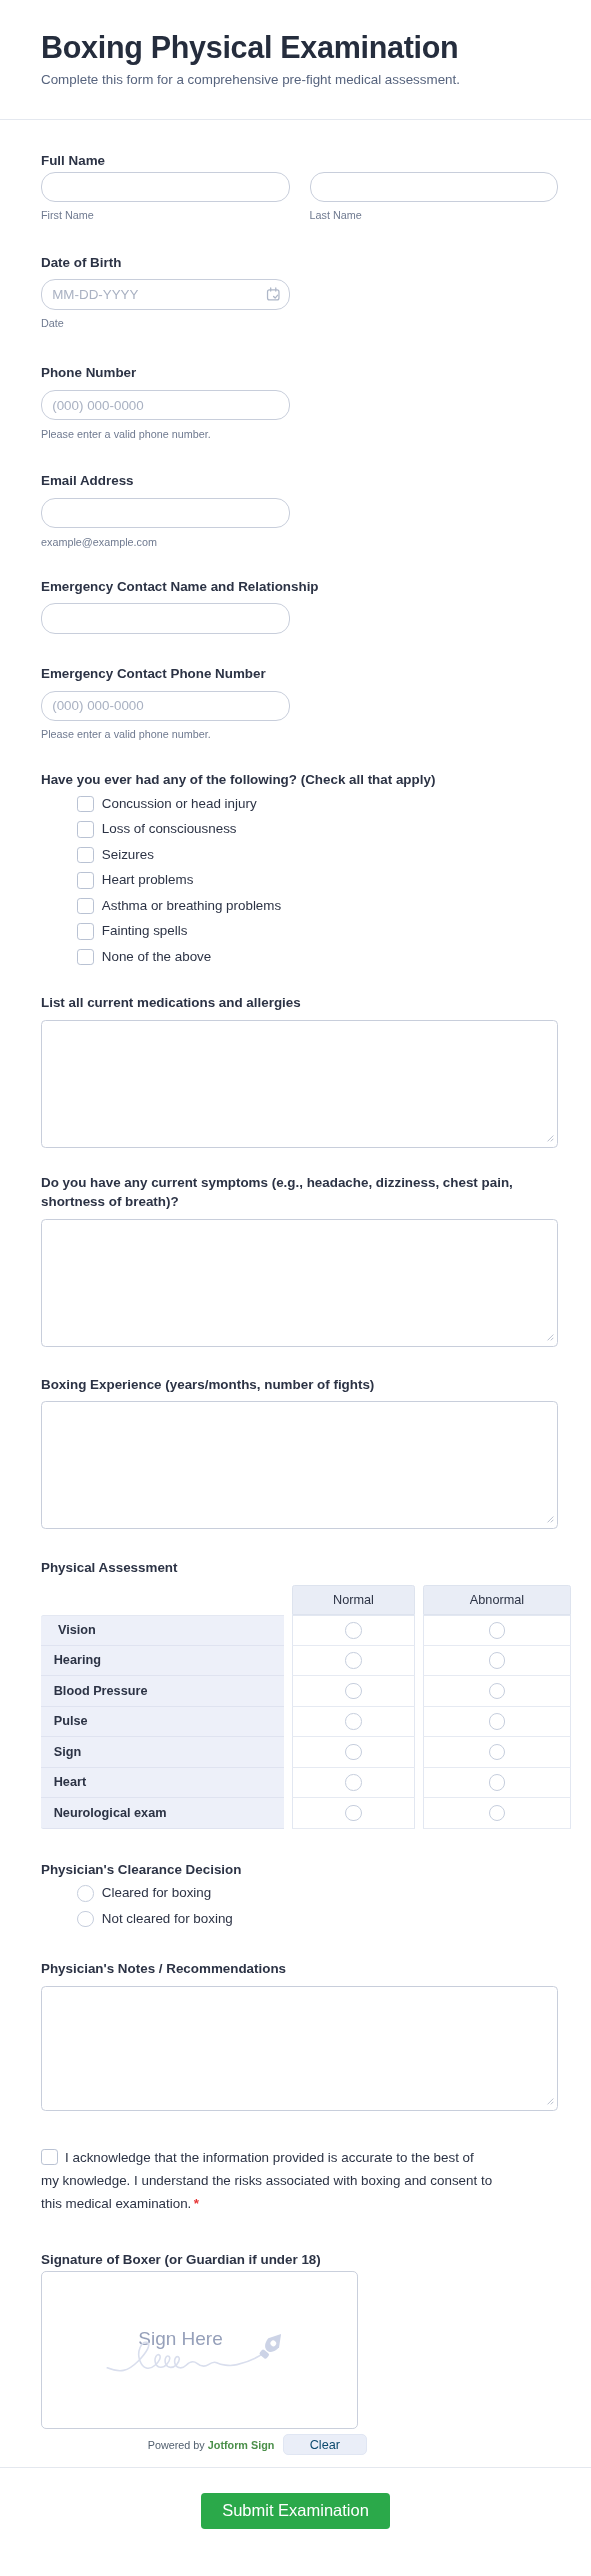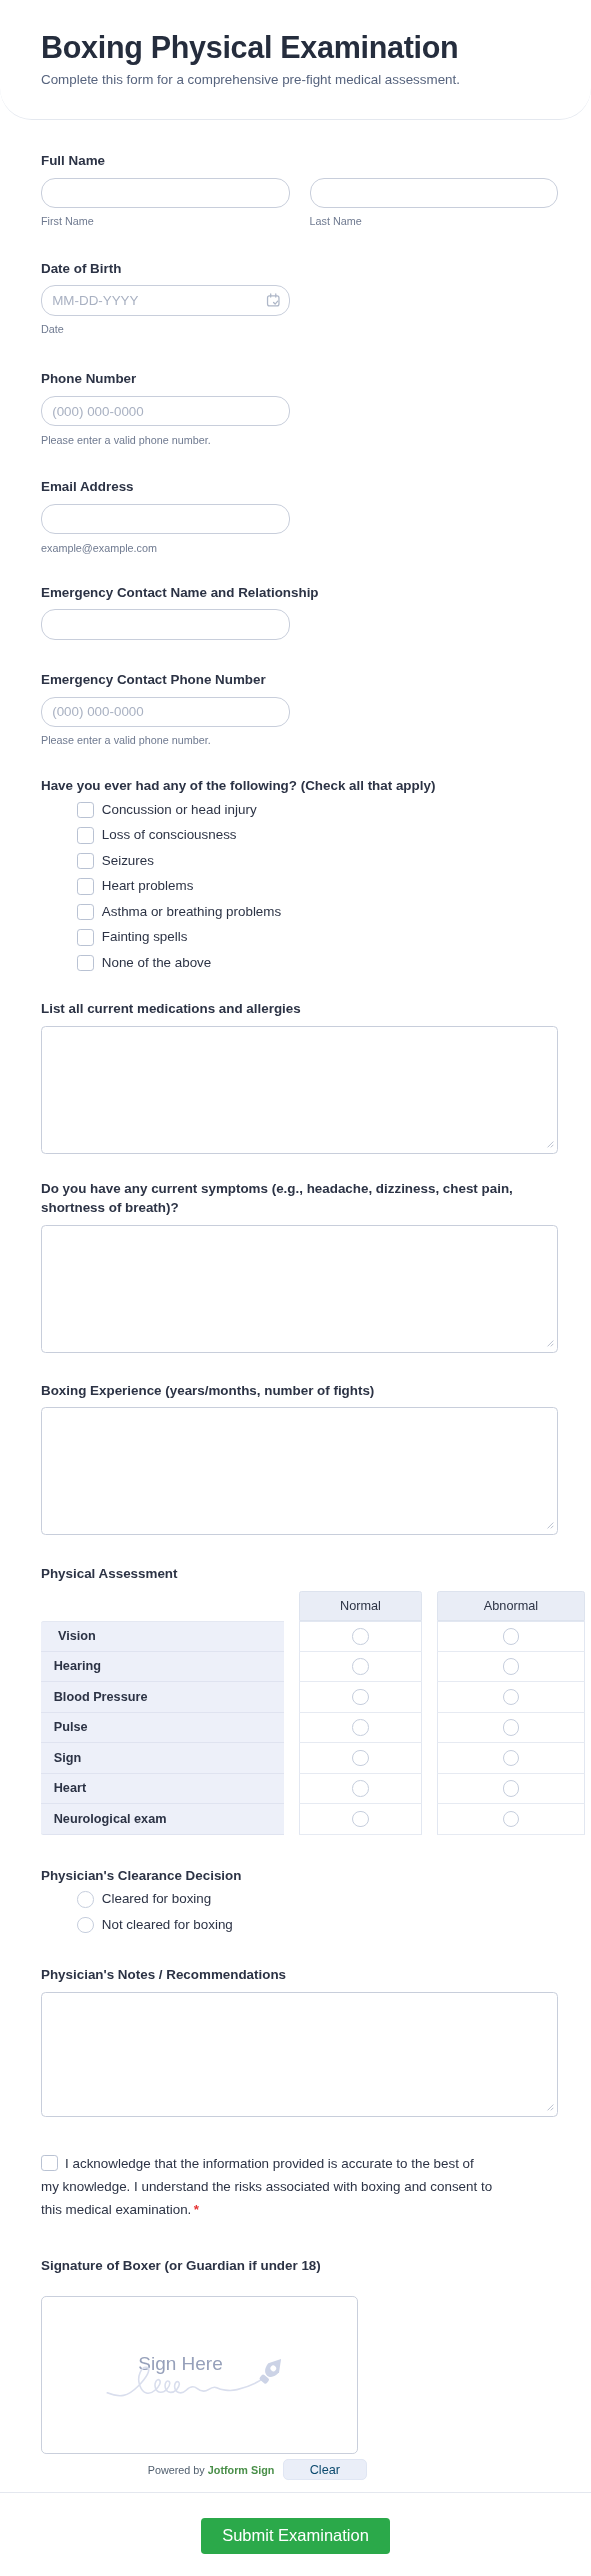--- a/index.html
+++ b/index.html
@@ -2,38 +2,38 @@
 <html style="font-size:10.2px"><head>
 <meta charset="utf-8">
 <style>
   * { box-sizing: border-box; margin: 0; padding: 0; }
   html,body { background:#fff; }
   body { font-family: "Liberation Sans", "DejaVu Sans", sans-serif; color:#2c3345; }
 
   .page { position:relative; width:591px; height:2576px; background:#fff; overflow:hidden; margin:0 auto; }
 
   
-  .form-header { height:120px; padding:29px 41px 7px 41px; border-bottom:0.6px solid #e4e8ef;border-radius:32px; }
+  .form-header { height:120px; padding:29px 41px 7px 41px; border-bottom:0.6px solid #e4e8ef; }
   .form-title { font-size:30.5px; line-height:36px; font-weight:700; color:#252d3d; letter-spacing:-0.3px; }
   .form-subtitle { margin-top:6.4px; font-size:13.4px; line-height:18px; color:#57647e; }
 
   
   .form-body { padding:0 33px 0 41px; }
   .q { margin-top:30.5px; }
   .q-label { font-size:13.4px; line-height:19px; font-weight:600; color:#2c3345; }
   .sublabel { margin-top:6.4px; font-size:10.8px; line-height:14px; color:#6f7a90; }
 
   .control { margin-top:7.6px; }
   input.text { height:30.5px; width:249px; border:0.6px solid #c8cedb; border-radius:14px;
                padding:0 10.2px; font-size:13.4px; color:#2c3345; background:#fff; outline:none;
                font-family:inherit; }
   input.text.full { width:100%; }
   input.text::placeholder { color:#a9b1c2; }
 
-  .name-row { display:flex; gap:20px; margin-top:8px; }
+  .name-row { display:flex; gap:20px; margin-top:2px; }
   .name-col { flex:1; }
   .name-col input.text { width:100%; }
 
   .input-wrap { position:relative; width:249px; }
   .input-wrap .cal-icon { position:absolute; right:8.3px; top:7px; pointer-events:none; }
 
   .ta-wrap { position:relative; margin-top:7.6px; }
   textarea.ta { display:block; width:100%; height:128px; resize:none; border:0.6px solid #c8cedb;
                 border-radius:4.5px; padding:7.6px 10.2px; font-size:13.4px; font-family:inherit;
                 color:#2c3345; outline:none; }
@@ -42,42 +42,42 @@
 
   
   .opt-list { margin-top:6.4px; }
   .opt-row { display:flex; align-items:center; margin-top:9px;padding-left:36px; }
   .opt-row:first-child { margin-top:0; }
   .cbox { flex:0 0 16.5px; width:16.5px; height:16.5px; border:1.3px solid #b9c2d3; border-radius:3.2px; background:#fff; }
   .rbtn { flex:0 0 16.5px; width:16.5px; height:16.5px; border:1.3px solid #c6cedd; border-radius:50%; background:#fff; }
   .opt-label { margin-left:8.3px; font-size:13.4px; line-height:16.5px; color:#2c3345; }
 
   
-  .matrix { margin-top:7.6px; display:grid; grid-template-columns:243px 123px 148px; column-gap:15px; width:517px; }
+  .matrix { margin-top:7.6px; display:grid; grid-template-columns:243px 123px 148px; column-gap:8px; width:517px; }
   .m-cell { height:30.5px; }
   .m-corner { background:transparent; }
   .m-head { background:#e9edf6; border:0.6px solid #dde3ee; border-radius:2.5px 2.5px 0 0;
             display:flex; align-items:center; justify-content:center;
             font-size:12.7px; color:#2c3345; font-weight:400; }
   .m-rowlabel { background:#edf0f9; border-bottom:0.6px solid #dfe3f0; display:flex; align-items:center;
                 padding-left:12.7px; font-size:12.7px; font-weight:600; color:#2c3345; }
   .m-rowlabel.first { border-radius:2.5px 0 0 0; border-top:0.6px solid #e4e8f2;padding-left:17px; }
   .m-rowlabel.last  { border-radius:0 0 0 2.5px; }
   .m-radio { background:#fff; border-left:0.6px solid #e2e7f1; border-right:0.6px solid #e2e7f1;
              border-bottom:0.6px solid #e6eaf2; display:flex; align-items:center; justify-content:center; }
   .m-radio.top { border-top:0.6px solid #e2e7f1; }
   .m-radio .rbtn { flex:0 0 auto; }
 
   
   .ack { margin-top:35px; width:454px; font-size:13.4px; line-height:23px; color:#2c3345; }
   .ack .cbox { float:left; margin:3.2px 7.6px 2.5px 0; }
   .req-star { color:#e63535; font-weight:700; margin-left:2.5px; }
 
   
-  .sig-box { position:relative; margin-top:21px; width:317px; height:158px; background:#fff;
+  .sig-box { position:relative; margin-top:2px; width:317px; height:158px; background:#fff;
              border:0.6px solid #c9cfdc; border-radius:5.1px; }
   .sign-here { position:absolute; left:0; right:38px; top:56px; text-align:center;
                font-size:19px; color:#96a0ba; }
   .sig-squiggle { position:absolute; left:64px; top:69px; }
   .pen-icon { position:absolute; left:211px; top:53px; }
   .sig-footer { width:326px; margin-top:5.1px; display:flex; align-items:center; justify-content:flex-end; }
   .powered { font-size:10.8px; color:#52606f; }
   .powered b { color:#4a8f49; font-weight:700; }
   .clear-btn { margin-left:8.3px; height:21.6px; padding:0 26px; background:#eaeef8; border:0.6px solid #e0e6f3;
                border-radius:5.1px; font-size:12.7px; color:#0c4a6e; font-family:inherit; cursor:pointer; }

